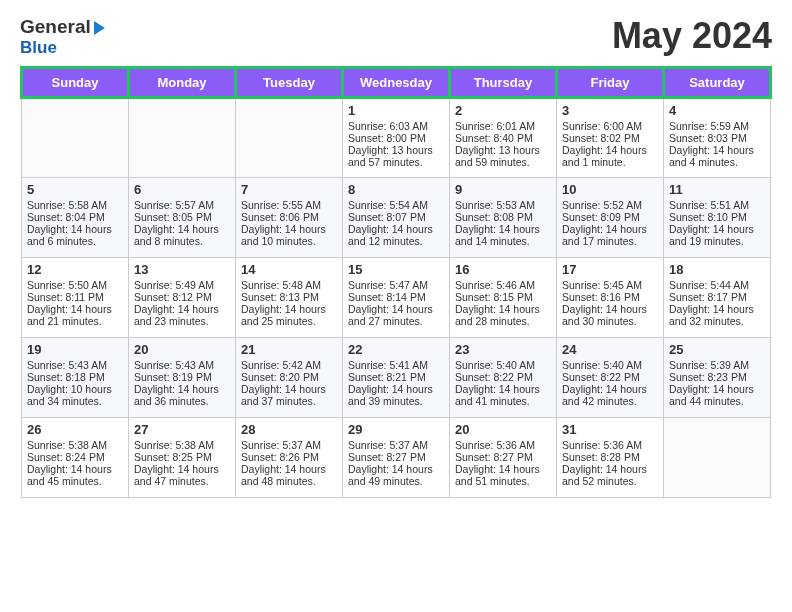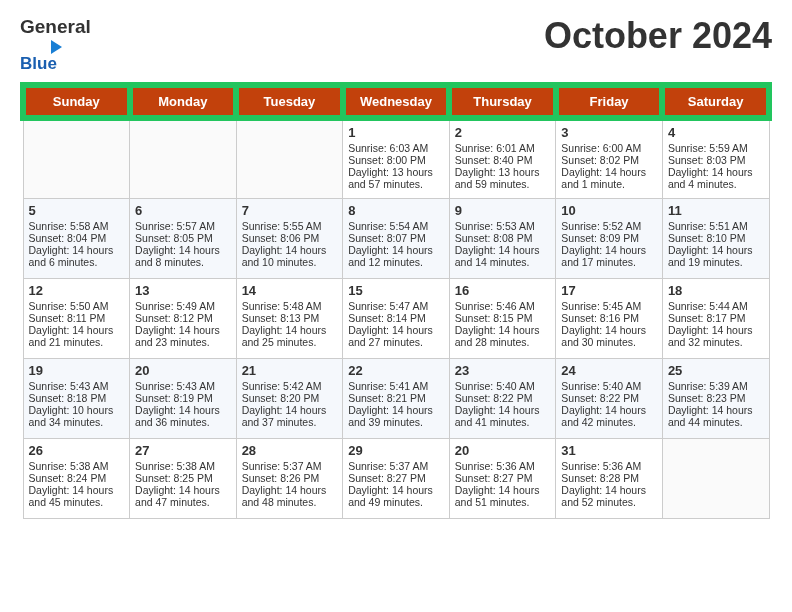--- a/index.html
+++ b/index.html
@@ -17,48 +17,47 @@
       margin-bottom: 8px;
     }
     .logo {
       display: flex;
       flex-direction: column;
       align-items: flex-start;
     }
     .logo-line {
       display: flex;
       align-items: center;
-      flex-direction: column;
     }
     .title-block {
       text-align: right;
     }
     .month-title {
       font-size: 36px;
       font-weight: bold;
       color: #333;
       line-height: 1.1;
     }
     .location {
       font-size: 15px;
       color: #555;
     }
     table {
       width: 100%;
       border-collapse: collapse;
       table-layout: fixed;
     }
     th {
-      background-color: #c2410c;
+      background-color: #8b5cf6;
       color: #fff;
       font-size: 13px;
       font-weight: bold;
       padding: 6px 4px;
       text-align: center;
-      border: 6px solid #22c55e;
+      border: 3px solid #22c55e;
     }
     td {
       border: 1px solid #ccc;
       vertical-align: top;
       padding: 4px 5px;
       font-size: 10.5px;
       color: #333;
       min-height: 70px;
       height: 80px;
     }
@@ -92,21 +91,21 @@
   <div class="logo">
     <div class="logo-line">
       <span style="font-size:19px;font-weight:bold;color:#333;">General</span>
       <span style="display:inline-block;width:0;height:0;border-top:7px solid transparent;border-bottom:7px solid transparent;border-left:11px solid #1a7fd4;margin-left:3px;margin-top:2px;"></span>
     </div>
     <div>
       <span style="font-size:17px;font-weight:bold;color:#1a5fb0;">Blue</span>
     </div>
   </div>
   <div class="title-block">
-    <div class="month-title">October 2024</div>
+    <div class="month-title">May 2024</div>
   </div>
 </div>
 
 <table>
   <thead>
     <tr>
     <th>Sunday</th>
         <th>Monday</th>
         <th>Tuesday</th>
         <th>Wednesday</th>

